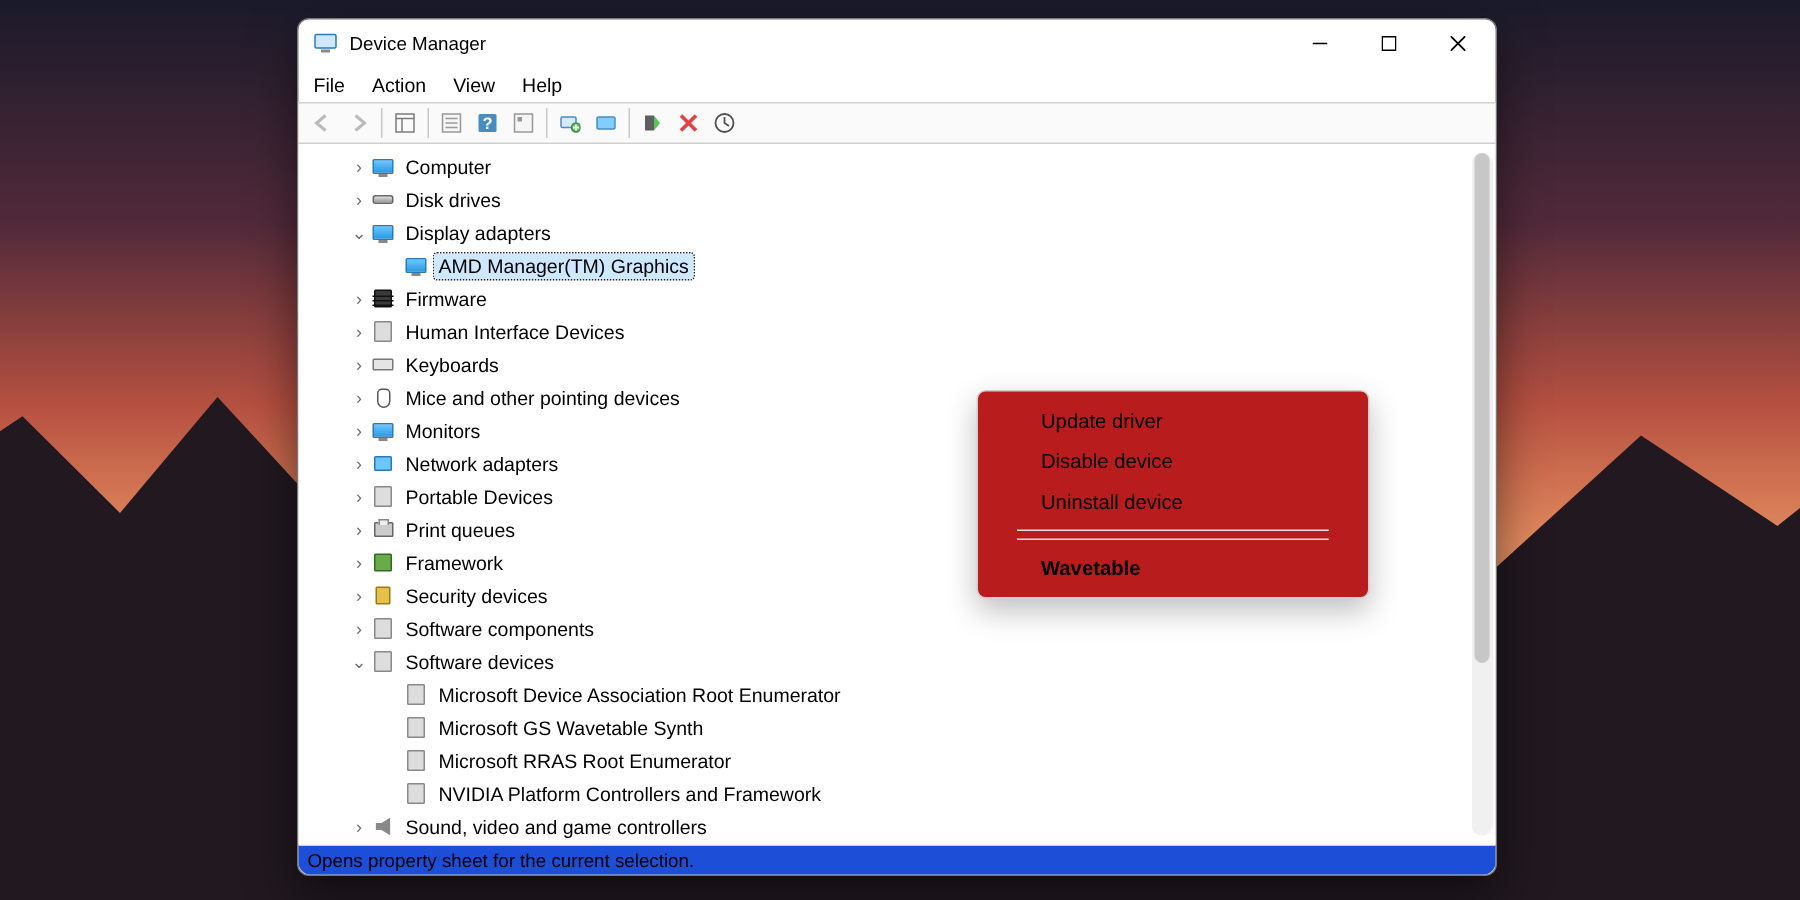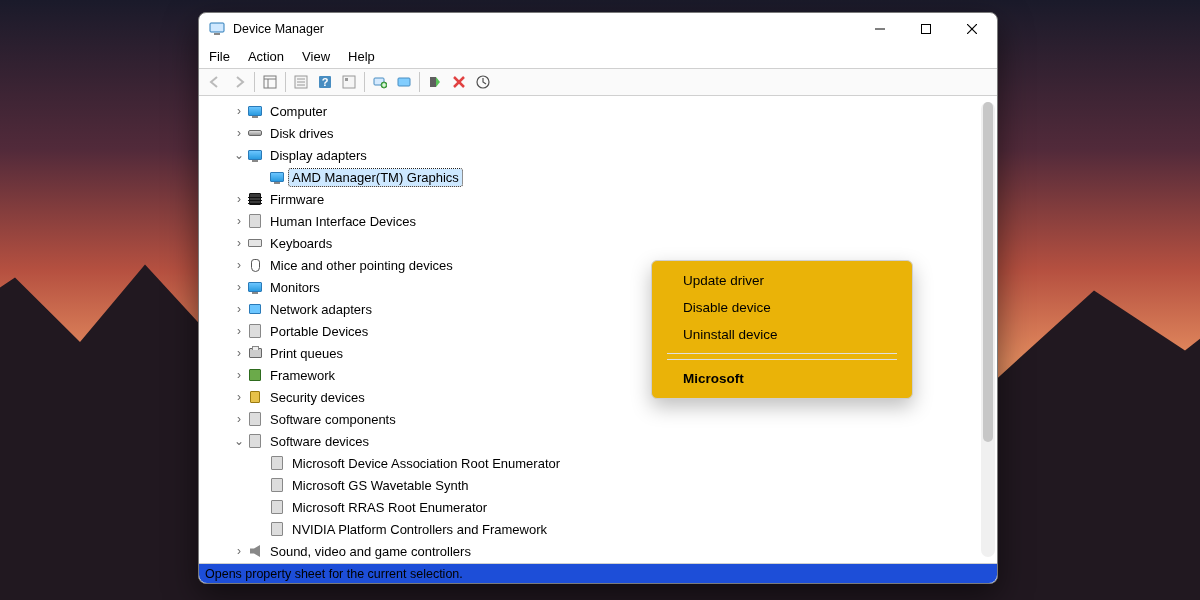--- a/index.html
+++ b/index.html
@@ -47,22 +47,22 @@
   .node .lbl { padding:1px 3px; border-radius:2px; }
   .node.selected .lbl { background:#cde8ff; outline:1px dotted #222; }
   .indent { display:inline-block; }
   .i1 { width:22px; } .i2 { width:44px; }
 
   .scrollbar { position:absolute; right:2px; top:6px; bottom:6px; width:14px; background:#f0f0f0; border-left:0; border-radius:7px; }
   .scrollbar .thumb { position:absolute; left:2px; right:2px; top:0; height:340px; background:#c7c7c7; border-radius:6px; }
 
   .context-menu {
     position:absolute; top:164px; left:452px; width:262px;
-    background:#eab308; border:1px solid #cfcfcf; border-radius:6px;
-    box-shadow:0 8px 20px rgba(0,0,0,.25); padding:6px 5px;
+    background:#b91c1c; border:1px solid #cfcfcf; border-radius:6px;
+    box-shadow:0 8px 20px rgba(0,0,0,.25); padding:6px 16px;
   }
   .cm-item { padding:6px 26px; font-size:13.5px; }
   .cm-item.bold { font-weight:700; }
   .cm-sep { height:1px; background:#e0e0e0; margin:5px 10px; }
 
   .statusbar { height:20px; border-top:1px solid #d0d0d0; padding:1px 6px; font-size:12.5px; display:flex; align-items:center; background:#1d4ed8; border-radius:0 0 8px 8px; }
 
   
   .ico-monitor { width:14px; height:10px; border:1.5px solid #2a7ab8; border-radius:1px; background:linear-gradient(#6cc6ff,#2a9be0); position:relative; }
   .ico-monitor:after { content:""; position:absolute; left:3px; right:3px; bottom:-3px; height:2px; background:#888; }
@@ -397,21 +397,21 @@
       <div class="scrollbar">
         <div class="thumb"></div>
       </div>
 
       <div class="context-menu">
         <div class="cm-item">Update driver</div>
         <div class="cm-item">Disable device</div>
         <div class="cm-item">Uninstall device</div>
         <div class="cm-sep"></div>
         <div class="cm-sep"></div>
-        <div class="cm-item bold">Microsoft</div>
+        <div class="cm-item bold">Wavetable</div>
       </div>
     </div>
 
     <div class="statusbar">
       <span>Opens property sheet for the current selection.</span>
     </div>
 
   </div>
 </div>
 

